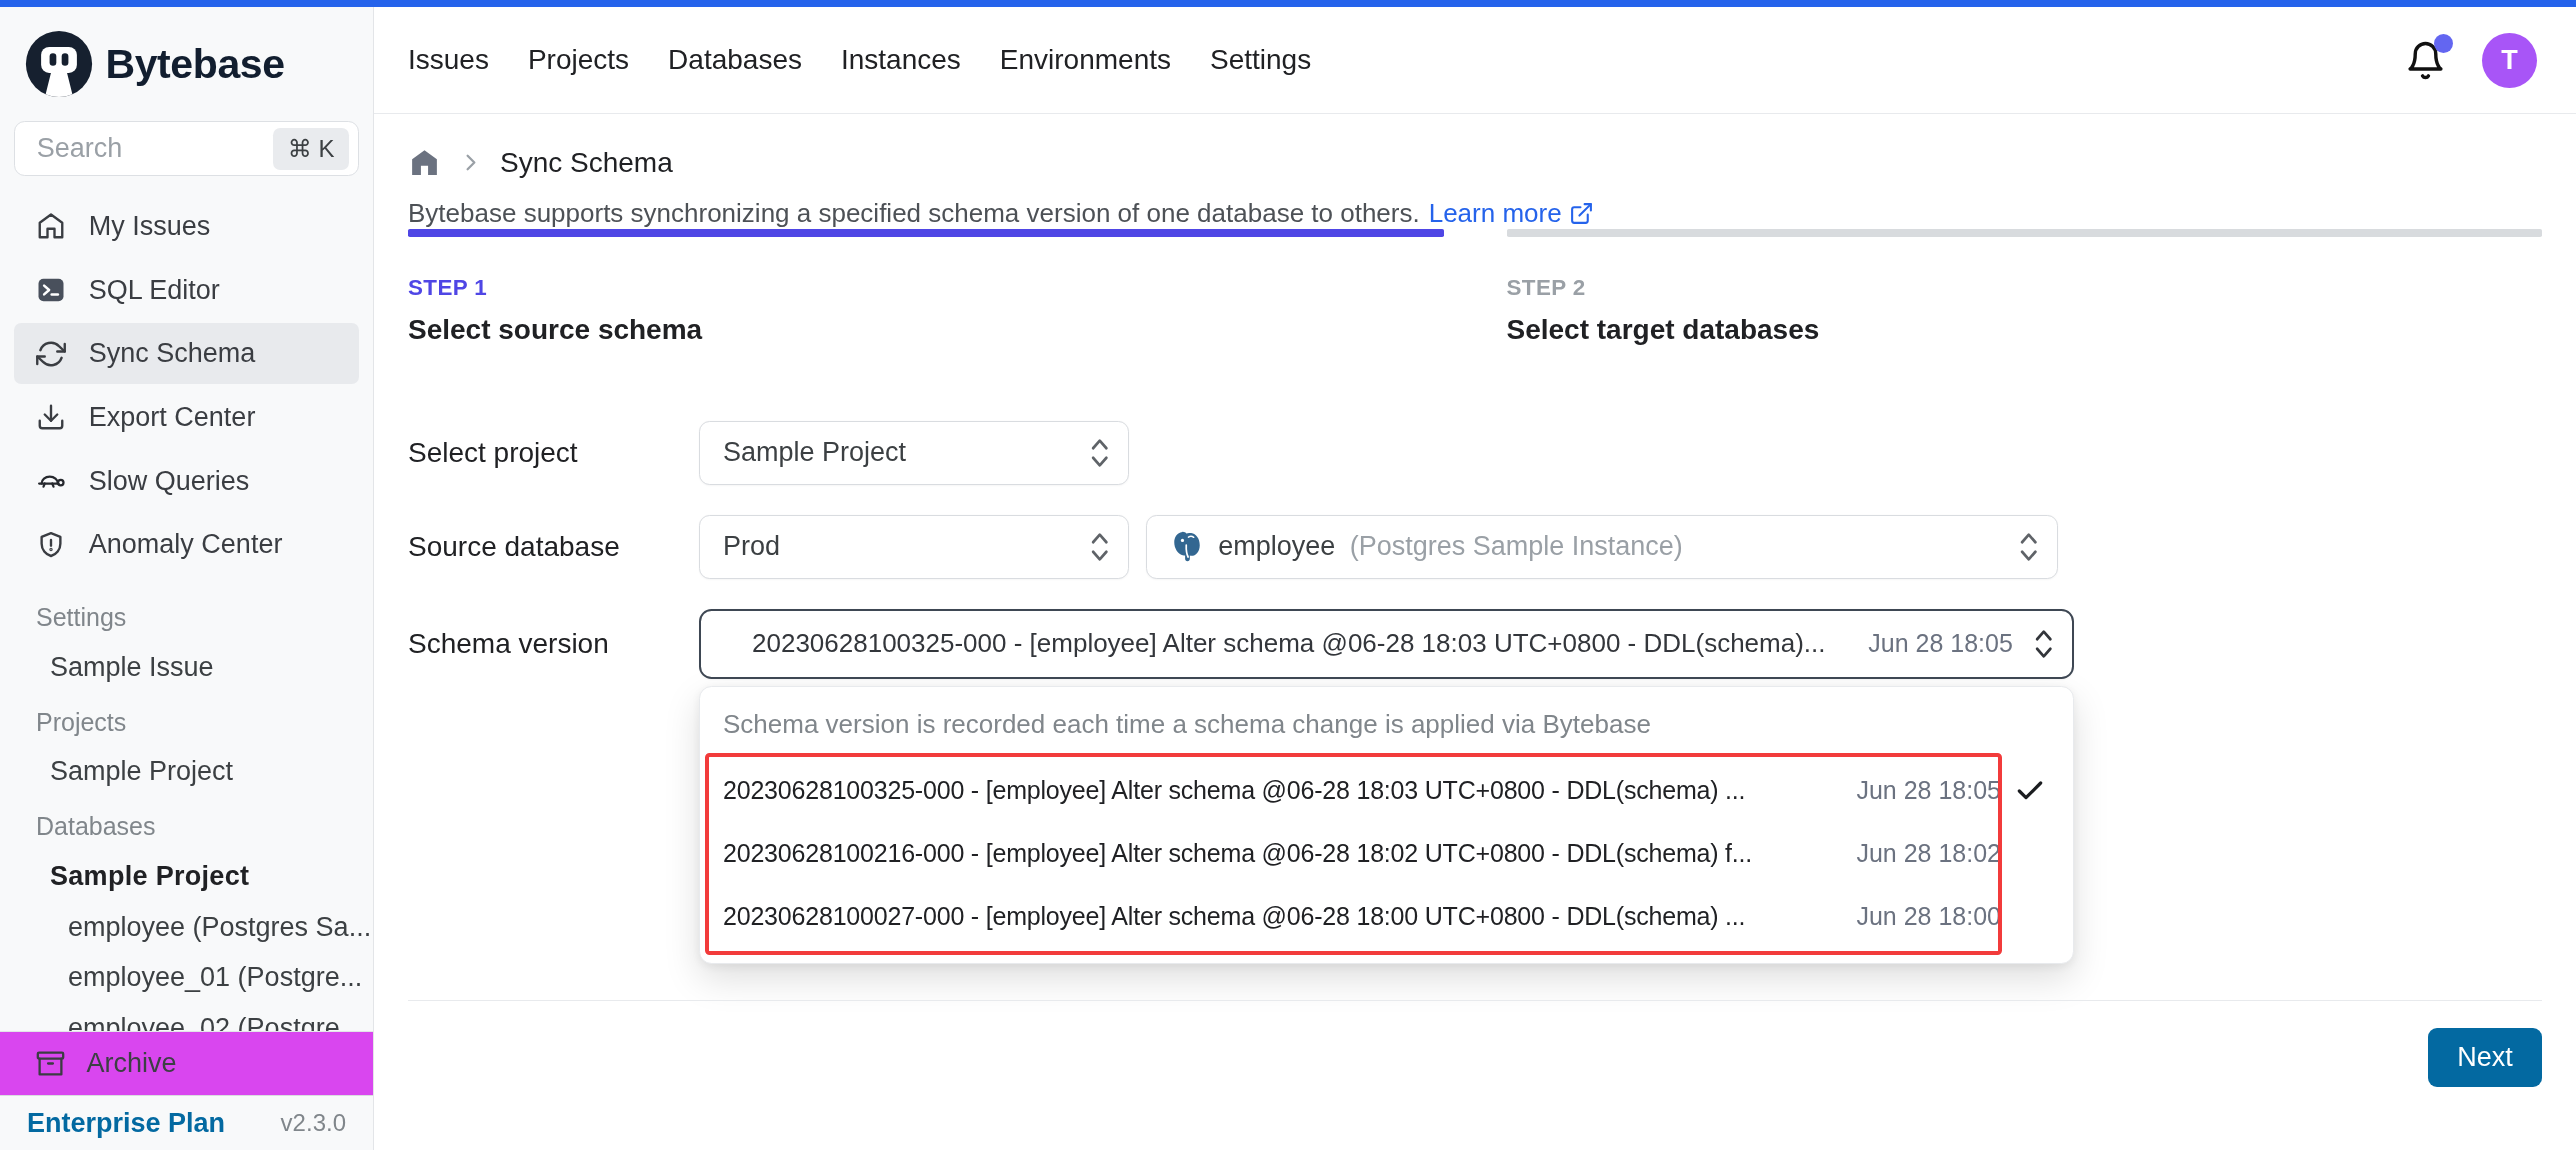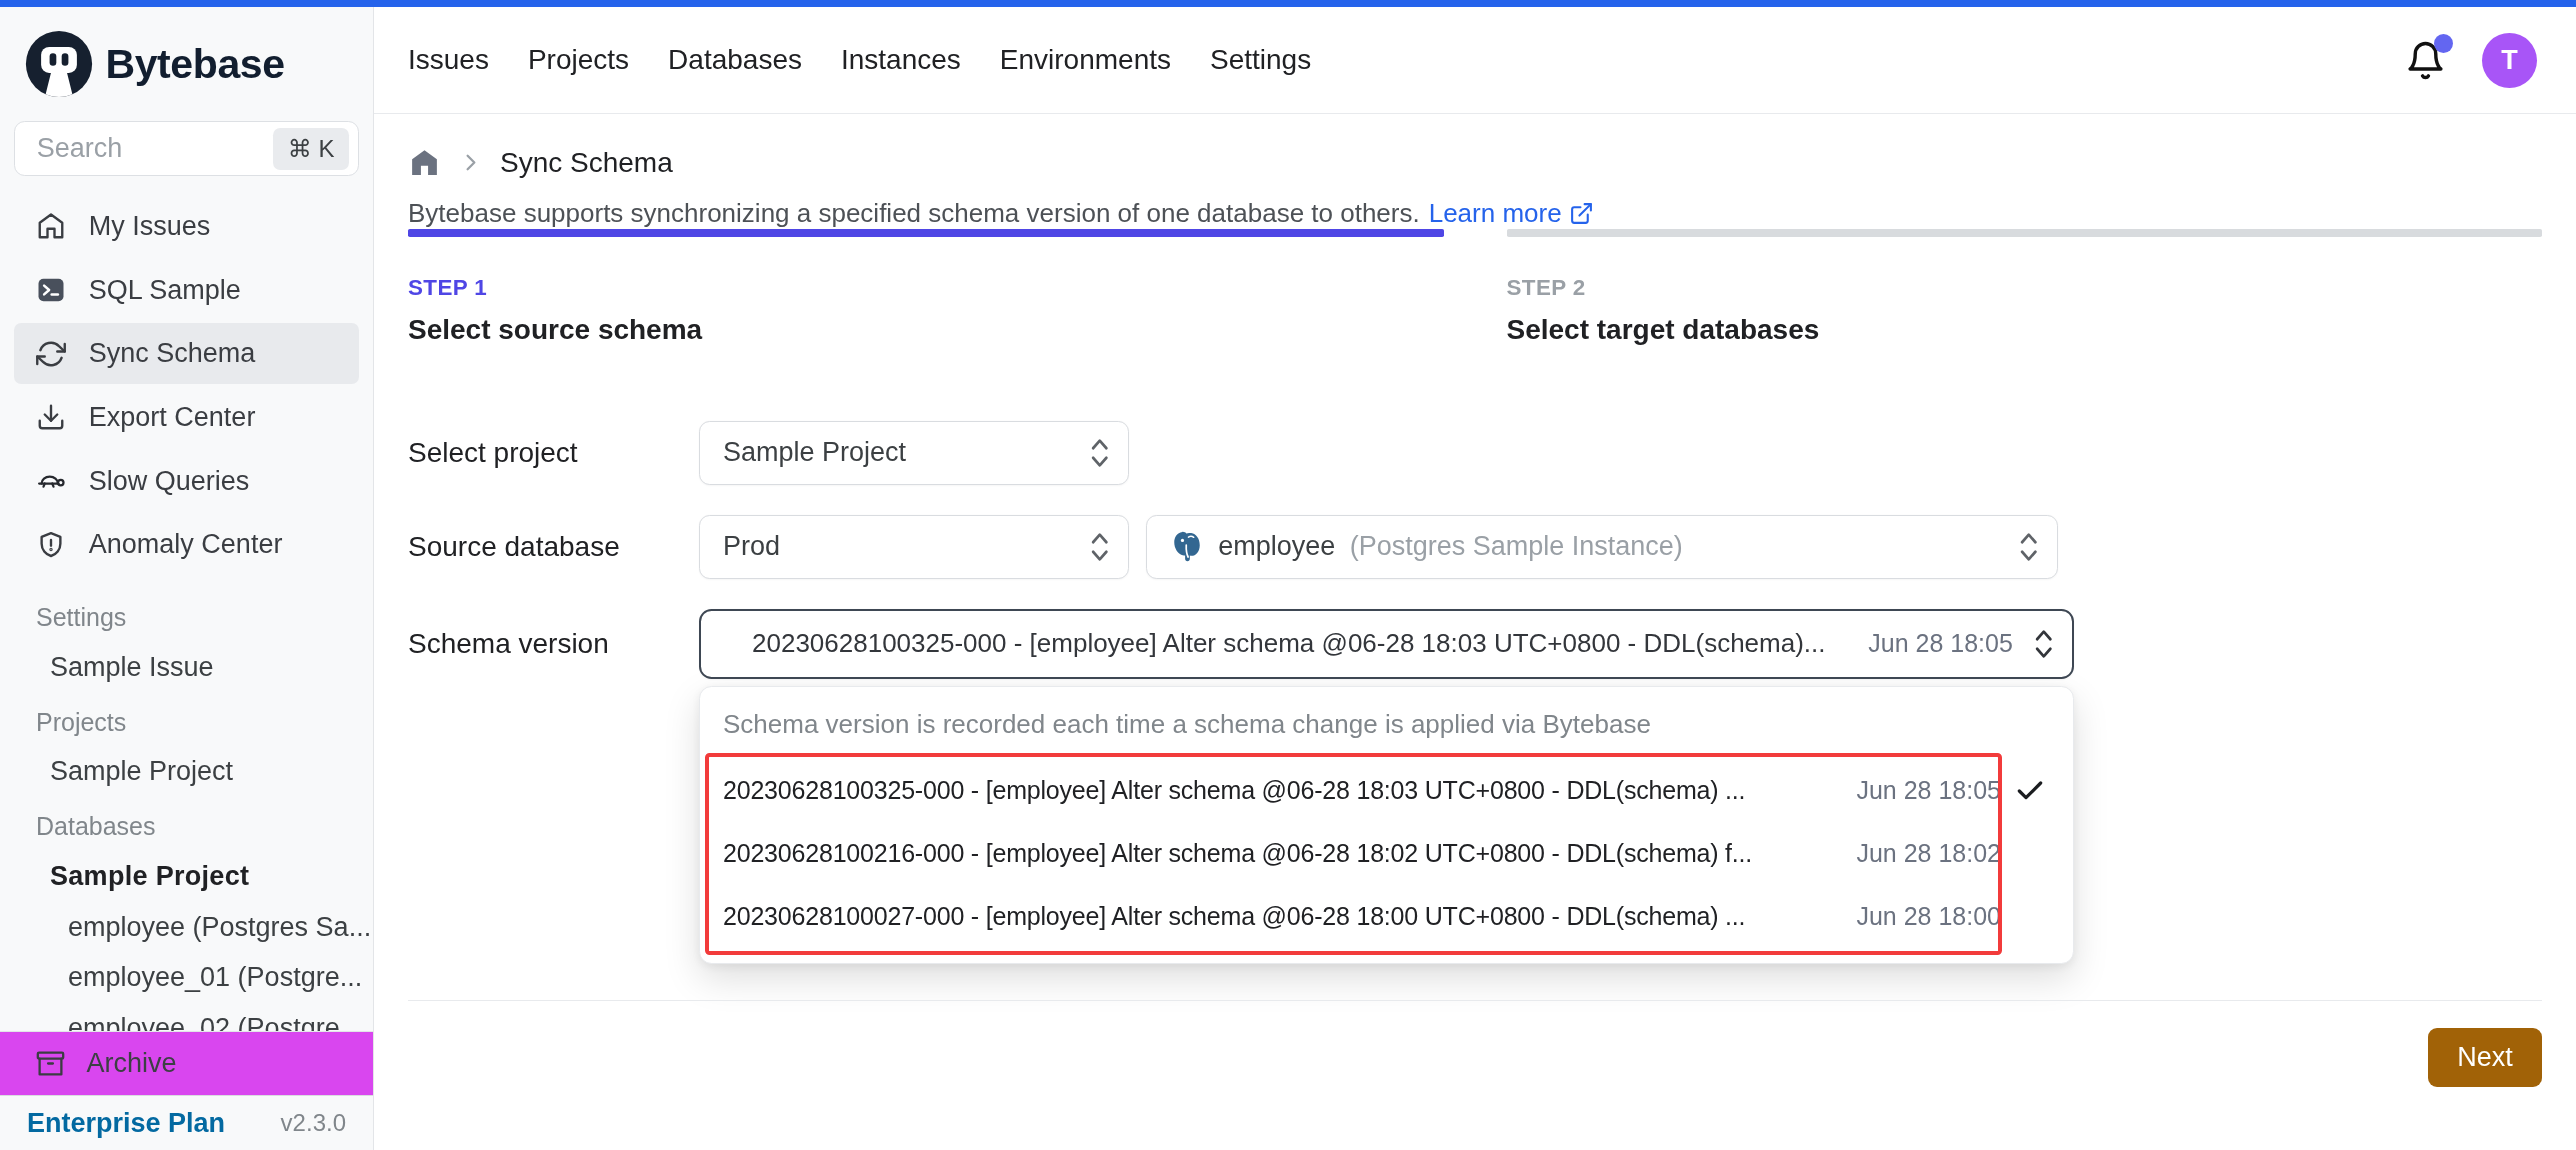--- a/index.html
+++ b/index.html
@@ -90,21 +90,21 @@
   .option { height:63px; display:flex; align-items:center; padding-left:23px; cursor:pointer; }
   .option-text { flex:1; min-width:0; white-space:nowrap; overflow:hidden; font-size:25px;
     color:#202124; letter-spacing:-0.2px; }
   .option-date { flex:none; color:#6b7280; font-size:25px; margin-left:23px; }
   .option-check { width:72px; flex:none; display:flex; align-items:center; padding-left:12.5px; }
   .red-annotation { position:absolute; left:4.5px; right:71px; top:-6.3px; bottom:-0.9px;
     border:4.5px solid #f23b3b; border-radius:4.5px; pointer-events:none; }
 
   .divider { height:0.9px; background:#e8eaed; margin-top:36px; }
   .footer-actions { display:flex; justify-content:flex-end; margin-top:27px; }
-  .next-btn { width:114px; height:59px; background:#a16207; color:#fff; border:none;
+  .next-btn { width:114px; height:59px; background:#0369a1; color:#fff; border:none;
     border-radius:9px; font-size:27px; font-weight:500; font-family:inherit; cursor:pointer; }
 </style>
 </head>
 <body>
 
 <div class="topbar"></div>
 <div class="app">
 
   <aside class="sidebar">
     <div class="logo-row">
@@ -136,21 +136,21 @@
           <path d="M3 9.4 12 2.8l9 6.6V21h-6.2v-6.8h-5.6V21H3z"></path>
         </svg>
         <span>My Issues</span>
       </div>
       <div class="nav-item">
         <svg width="30" height="30" viewBox="0 0 24 24">
           <rect x="2" y="3" width="20" height="18" rx="4" fill="#49505c"></rect>
           <polyline points="6.5,8.5 10.5,12 6.5,15.5" fill="none" stroke="#fff" stroke-width="2" stroke-linecap="round" stroke-linejoin="round"></polyline>
           <line x1="12.5" y1="15.5" x2="17.5" y2="15.5" stroke="#fff" stroke-width="2" stroke-linecap="round"></line>
         </svg>
-        <span>SQL Sample</span>
+        <span>SQL Editor</span>
       </div>
       <div class="nav-item active">
         <svg width="30" height="30" viewBox="0 0 24 24" fill="none" stroke="#3a3d42" stroke-width="1.9" stroke-linecap="round" stroke-linejoin="round">
           <polyline points="23 4 23 10 17 10"></polyline>
           <polyline points="1 20 1 14 7 14"></polyline>
           <path d="M3.51 9a9 9 0 0 1 14.85-3.36L23 10M1 14l4.64 4.36A9 9 0 0 0 20.49 15"></path>
         </svg>
         <span>Sync Schema</span>
       </div>
       <div class="nav-item">

